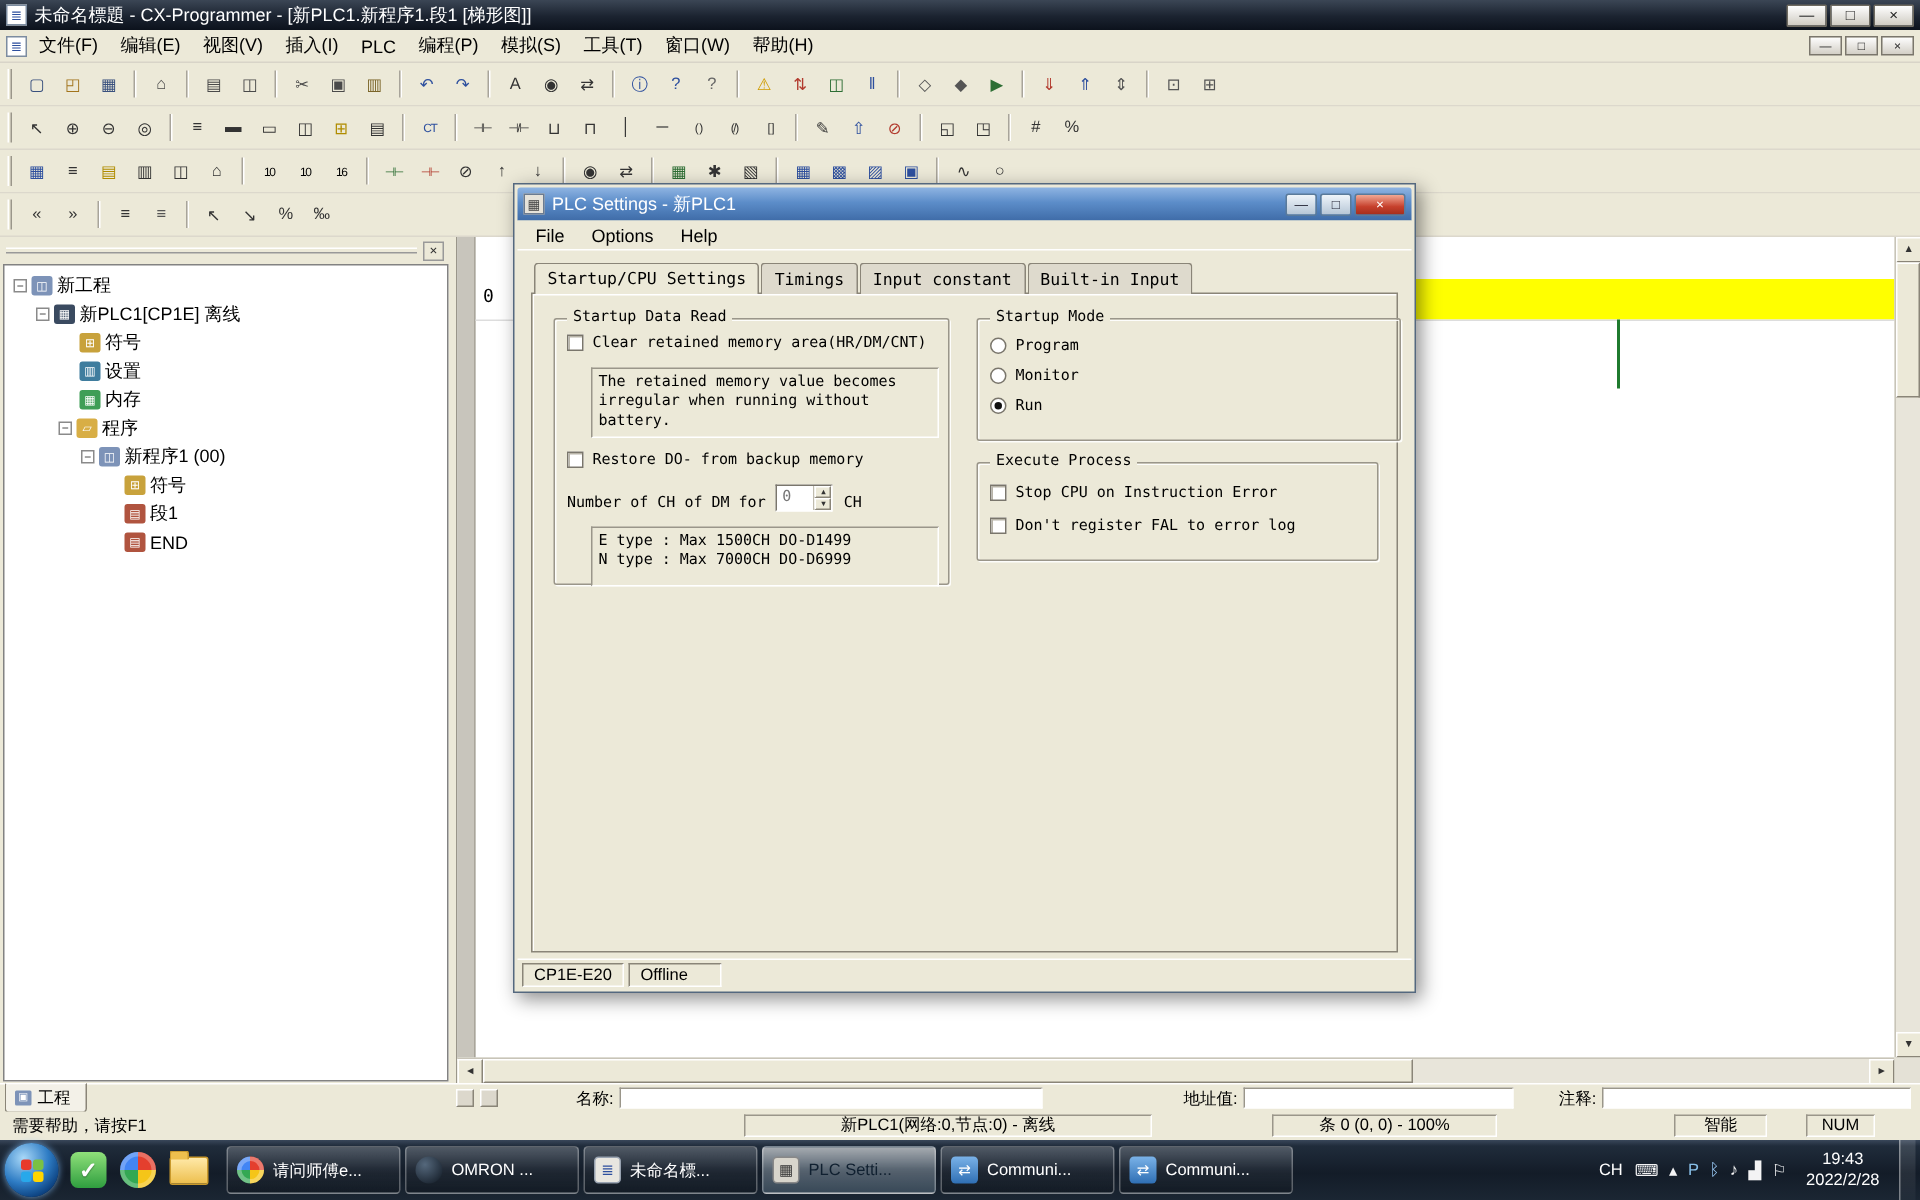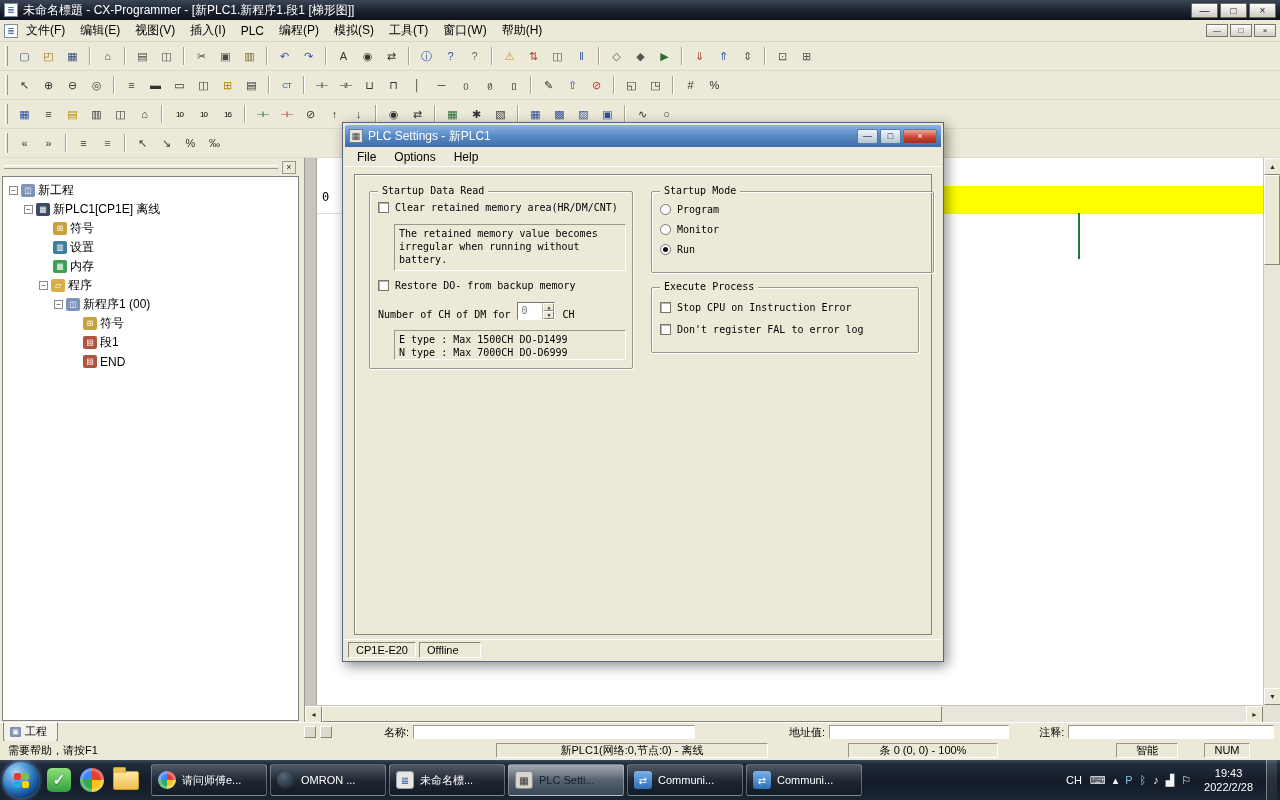--- a/index.html
+++ b/index.html
@@ -75,21 +75,21 @@
 .gtitle{position:absolute;top:-7px;left:8px;background:#ece9d8;padding:0 4px;font-size:10px;white-space:nowrap}
 .g1{left:14px;top:16px;width:264px;height:178px}
 .g2{left:296px;top:16px;width:283px;height:82px}
 .g3{left:296px;top:112px;width:268px;height:66px}
 .chk-row,.opt-row{position:absolute;left:8px;display:flex;align-items:center;gap:6px;white-space:nowrap}
 .chk{width:11px;height:11px;border:1px solid #7a766c;background:#fff;box-shadow:inset 1px 1px 0 #b8b4a8;flex:0 0 auto}
 .radio{width:11px;height:11px;border:1px solid #7a766c;border-radius:50%;background:#fff;flex:0 0 auto;position:relative}
 .radio.checked::after{content:"";position:absolute;left:2px;top:2px;width:5px;height:5px;background:#111;border-radius:50%}
 .note{position:absolute;border:1px solid;border-color:#9a968a #fff #fff #9a968a;background:#ece9d8;padding:2px 4px;line-height:13px}
 .n1{left:24px;top:32px;width:232px;height:47px}
-.n2{left:24px;top:138px;width:232px;height:30px}
+.n2{left:24px;top:138px;width:232px;height:40px}
 .dm-row{position:absolute;left:8px;top:110px;display:flex;align-items:flex-end;gap:7px;white-space:nowrap}
 .spin{width:38px;height:18px;border:1px solid;border-color:#7a766c #fff #fff #7a766c;background:#fff;display:flex}
 .spin-val{flex:1;padding:2px 3px;color:#777}
 .spin-btns{width:12px;display:flex;flex-direction:column;border-left:1px solid #c0bcb0}
 .sb-u,.sb-d{flex:1;background:#ece9d8;border:1px solid;border-color:#fff #8a8578 #8a8578 #fff;font-size:5px;line-height:6px;text-align:center;color:#333}
 .dlg-status{height:20px;display:flex;align-items:center;gap:3px;padding:2px 3px;border-top:1px solid #fff}
 .dpanel{border:1px solid;border-color:#8a8578 #fff #fff #8a8578;padding:1px 7px;font-size:11px;min-width:62px}
 
 
 .fieldbar{position:absolute;top:722px;left:0;right:0;height:19px;background:#ece9d8;display:flex;border-top:1px solid #fff}
@@ -399,20 +399,26 @@
         <span class="dlg-btn">□</span>
         <span class="dlg-btn close">×</span>
       </span>
     </div>
     <div class="dlg-menu">
       <span class="dmi">File</span>
       <span class="dmi">Options</span>
       <span class="dmi">Help</span>
     </div>
     <div class="dlg-body">
+      <div class="tabs">
+        <span class="tab active">Startup/CPU Settings</span>
+        <span class="tab">Timings</span>
+        <span class="tab">Input constant</span>
+        <span class="tab">Built-in Input</span>
+      </div>
       <div class="tabpage">
 
         <div class="group g1">
           <span class="gtitle">Startup Data Read</span>
           <div class="chk-row" style="top:10px">
             <span class="chk"></span>
             <span>Clear retained memory area(HR/DM/CNT)</span>
           </div>
           <div class="note n1">The retained memory value becomes irregular when running without battery.</div>
           <div class="chk-row" style="top:88px">

